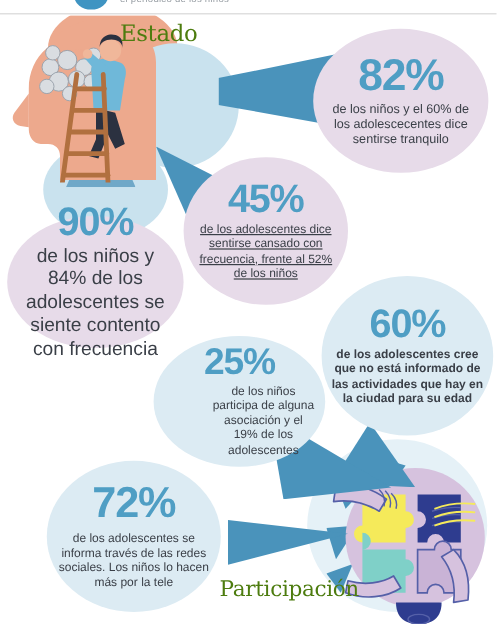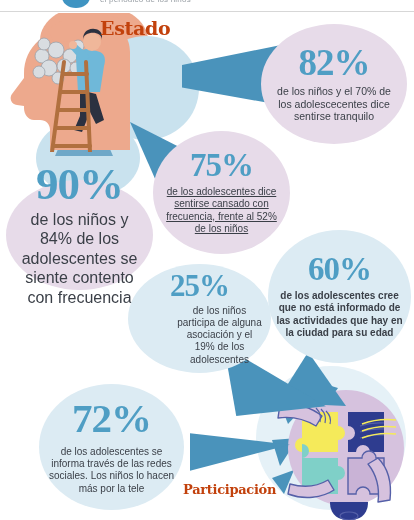--- a/index.html
+++ b/index.html
@@ -30,65 +30,65 @@
   
   .wedge{position:absolute;z-index:6;}
 
   
   .bubble{
     position:absolute;border-radius:50%;
     display:flex;flex-direction:column;align-items:center;justify-content:center;
     text-align:center;z-index:12;box-sizing:border-box;
   }
   .bubble .pct{
-    font-family:Liberation Serif, serif;
+    font-family:Liberation Sans, sans-serif;
     font-weight:bold;
     color:#4f9ec4;
     line-height:.95;
     letter-spacing:-1px;
   }
   .bubble .cap{
     color:#3a3f47;
     line-height:1.22;
   }
 
   
   #b82{left:261px;top:24px;width:146px;height:120px;background:#e7dbe9;padding:0 12px;}
   #b82 .pct{font-size:37px;margin-bottom:5px;}
   #b82 .cap{font-size:10.5px;}
 
   #b75{left:153px;top:131px;width:137px;height:123px;background:#e7dbe9;padding:0 10px;}
   #b75 .pct{font-size:33px;margin-bottom:5px;}
   #b75 .cap{font-size:10px;text-decoration:underline;}
 
   #b90{left:6px;top:180px;width:147px;height:110px;background:#e7dbe9;padding:0 8px;}
-  #b90 .pct{font-size:45px;margin-bottom:4px;}
+  #b90 .pct{font-size:33px;margin-bottom:4px;}
   #b90 .cap{font-size:16px;}
 
   #b60{left:268px;top:230px;width:143px;height:133px;background:#dcebf3;padding:0 8px;}
   #b60 .pct{font-size:33px;margin-bottom:5px;}
   #b60 .cap{font-size:10px;font-weight:bold;}
 
-  #b25{left:128px;top:264px;width:143px;height:109px;background:#dcebf3;padding:0 8px;}
+  #b25{left:128px;top:280px;width:143px;height:109px;background:#dcebf3;padding:0 8px;}
   #b25 .pct{font-size:31px;margin-bottom:4px;}
   #b25 .cap{font-size:10px;margin-left:40px;}
 
   #b72{left:39px;top:384px;width:145px;height:126px;background:#dcebf3;padding:0 8px;}
-  #b72 .pct{font-size:41px;margin-bottom:8px;}
+  #b72 .pct{font-size:36px;margin-bottom:8px;}
   #b72 .cap{font-size:10px;}
 
   
   .sec-title{
     position:absolute;z-index:20;
     font-family:"DejaVu Serif", serif;
-    font-weight:bold;color:#c2410c;
+    font-weight:normal;color:#4d7c0f;
     line-height:1.02;letter-spacing:-.3px;
   }
   #t-estado{left:100px;top:19px;font-size:19px;}
-  #t-partic{left:183px;top:483px;font-size:13px;}
+  #t-partic{left:183px;top:483px;font-size:18px;}
 </style>
 </head>
 <body>
 
 <div id="stage">
 
   <div class="blob" style="left:40px;top:4px;width:108px;height:72px;background:#eda98d;z-index:2;"></div>
   <div class="blob" style="left:93px;top:36px;width:106px;height:104px;background:#c9e2ee;z-index:2;"></div>
   <div class="blob" style="left:36px;top:118px;width:104px;height:80px;background:#c9e2ee;z-index:1;"></div>
   <div class="blob" style="left:256px;top:366px;width:150px;height:144px;background:#e5f1f7;z-index:1;"></div>
@@ -210,25 +210,25 @@
     </svg>
   </div>
 
   <div class="sec-title" id="t-estado">
     <div>Estado</div>
   </div>
   <div class="sec-title" id="t-partic">Participación</div>
 
   <div class="bubble" id="b82">
     <div class="pct">82%</div>
-    <div class="cap">de los niños y el 70% de los adolescecentes dice sentirse tranquilo</div>
+    <div class="cap">de los niños y el 60% de los adolescecentes dice sentirse tranquilo</div>
   </div>
 
   <div class="bubble" id="b75">
-    <div class="pct">75%</div>
+    <div class="pct">45%</div>
     <div class="cap">de los adolescentes dice sentirse cansado con frecuencia, frente al 52% de los niños</div>
   </div>
 
   <div class="bubble" id="b90">
     <div class="pct">90%</div>
     <div class="cap">de los niños y 84% de los adolescentes se siente contento con frecuencia</div>
   </div>
 
   <div class="bubble" id="b60">
     <div class="pct">60%</div>

